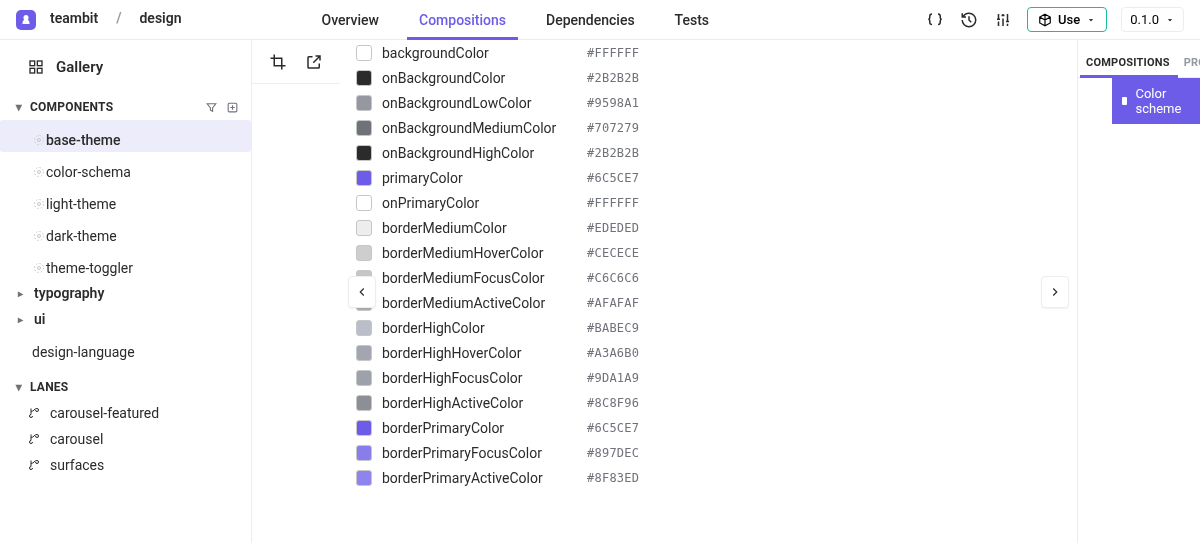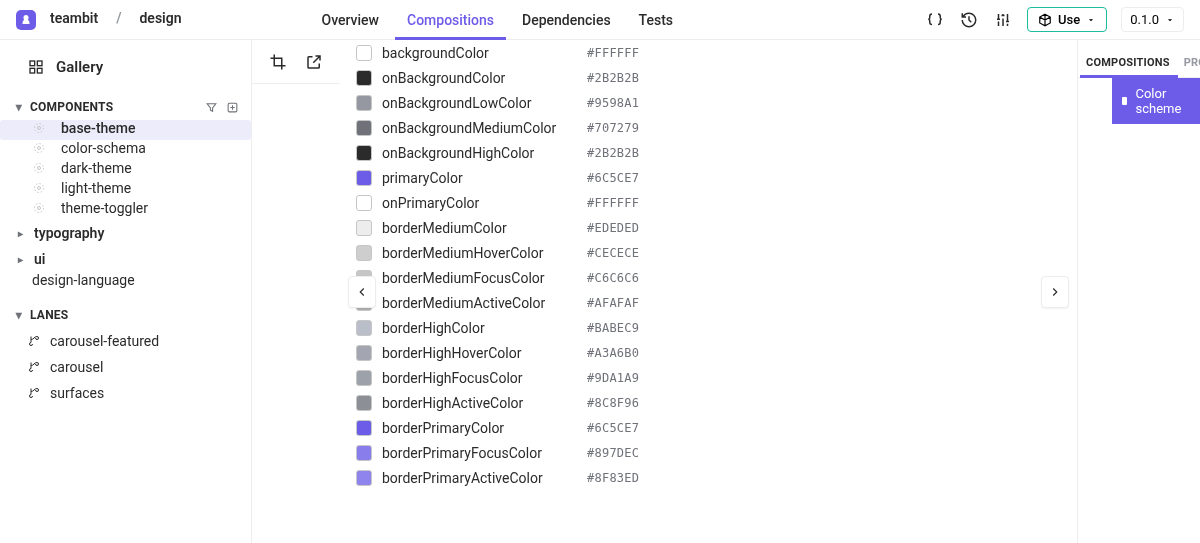--- a/index.html
+++ b/index.html
@@ -4,37 +4,37 @@
 <style>
 * { margin: 0; padding: 0; box-sizing: border-box; font-family: -apple-system, BlinkMacSystemFont, "Segoe UI", Roboto, sans-serif; }
 body { width: 1200px; height: 543px; overflow: hidden; background: #fff; color: #2b2b2b; font-size: 14px; }
 
 .topbar { height: 40px; display: flex; align-items: center; padding: 0 16px; border-bottom: 1px solid #ededed; }
 .brand { display: flex; align-items: flex-start; gap: 14px; font-weight: 600; }
 .brand-logo { width: 20px; height: 20px; background: #6c5ce7; border-radius: 5px; display: flex; align-items: center; justify-content: center; }
 .brand-logo svg { width: 12px; height: 12px; fill: #fff; }
 .brand-sep { color: #9598a1; margin: 0 4px; }
 
-.tabs { display: flex; margin-left: 140px; gap: 28px; height: 100%; align-items: center; }
+.tabs { display: flex; margin-left: 140px; gap: 40px; height: 100%; align-items: center; }
 .tab { font-size: 14px; font-weight: 500; cursor: pointer; height: 100%; display: flex; align-items: center; position: relative; color: #2b2b2b; }
 .tab.active { color: #6c5ce7; }
 .tab.active::after { content: ""; position: absolute; bottom: -1px; left: -12px; right: -12px; height: 3px; background: #6c5ce7; }
 
 .topbar-right { margin-left: auto; display: flex; align-items: center; gap: 14px; }
 .ticon { width: 20px; height: 20px; color: #2b2b2b; cursor: pointer; display:flex; align-items:center; justify-content:center; }
 .use-btn { border: 1px solid #1abc9c; color: #000000; background:#fff; border-radius: 4px; padding: 4px 10px; display: flex; align-items: center; gap: 6px; cursor: pointer; font-size: 13px; font-weight:500;}
 .ver-btn { border: 1px solid #ededed; border-radius: 4px; padding: 4px 8px; display: flex; align-items: center; gap: 6px; cursor: pointer; font-size: 13px; background:#fff;}
 
 .body { display: flex; height: calc(543px - 40px); }
 .sidebar { width: 252px; border-right: 1px solid #ededed; overflow-y: auto; padding-top: 8px; }
 .gallery-row { display: flex; align-items: center; gap: 12px; padding: 10px 18px 18px 28px; font-weight: 600; font-size:15px;}
 .section-row { display: flex; align-items: center; padding: 6px 12px; font-size: 12px; font-weight: 700; letter-spacing: 0.02em; color:#2b2b2b; }
 .section-row .twist { width: 14px; text-align:center; color:#707279; margin-right:4px;}
 .section-actions { margin-left: auto; display:flex; gap:8px; color:#707279;}
-.tree-item { display: flex; align-items: center; gap: 15px; padding: 0 12px 4px 32px; font-size: 14px; cursor: pointer; border-radius: 3px; color:#2b2b2b;}
+.tree-item { display: flex; align-items: center; gap: 0; padding: 12px 12px 4px 32px; font-size: 14px; cursor: pointer; border-radius: 3px; color:#2b2b2b;}
 .tree-item.sel { background: #edecfb; font-weight:500;}
 .tree-item .dot { width: 14px; height: 14px; color:#c6c6c6; display:flex; align-items:center; justify-content:center;}
 .tree-group { display:flex; align-items:center; gap:6px; padding:5px 12px 5px 18px; font-weight:600; font-size:14px; cursor:pointer;}
 .tree-group .twist{ width:10px; color:#707279; font-size:10px;}
 .lane-item { display:flex; align-items:center; gap:10px; padding:5px 12px 5px 28px; font-size:14px; cursor:pointer;}
 
 .main { flex:1; display:flex; flex-direction:row; border-right:1px solid #ededed; position:relative;}
 .canvas-toolbar { height:44px; border-bottom:1px solid #ededed; display:flex; align-items:center; padding:0 16px; gap:16px;}
 .canvas-toolbar .ticon{ color:#2b2b2b;}
 .canvas { flex:1; overflow-y:auto; padding: 0 16px 16px 16px; position:relative;}
@@ -155,30 +155,30 @@
           </span>
           <span>color-schema</span>
         </div>
         <div class="tree-item">
           <span class="dot">
             <svg viewBox="0 0 24 24" width="12" height="12" fill="none" stroke="currentColor" stroke-width="2">
               <circle cx="12" cy="12" r="3"></circle>
               <circle cx="12" cy="12" r="9" stroke-dasharray="3 4"></circle>
             </svg>
           </span>
+          <span>light-theme</span>
+        </div>
+        <div class="tree-item">
+          <span class="dot">
+            <svg viewBox="0 0 24 24" width="12" height="12" fill="none" stroke="currentColor" stroke-width="2">
+              <circle cx="12" cy="12" r="3"></circle>
+              <circle cx="12" cy="12" r="9" stroke-dasharray="3 4"></circle>
+            </svg>
+          </span>
           <span>dark-theme</span>
-        </div>
-        <div class="tree-item">
-          <span class="dot">
-            <svg viewBox="0 0 24 24" width="12" height="12" fill="none" stroke="currentColor" stroke-width="2">
-              <circle cx="12" cy="12" r="3"></circle>
-              <circle cx="12" cy="12" r="9" stroke-dasharray="3 4"></circle>
-            </svg>
-          </span>
-          <span>light-theme</span>
         </div>
         <div class="tree-item">
           <span class="dot">
             <svg viewBox="0 0 24 24" width="12" height="12" fill="none" stroke="currentColor" stroke-width="2">
               <circle cx="12" cy="12" r="3"></circle>
               <circle cx="12" cy="12" r="9" stroke-dasharray="3 4"></circle>
             </svg>
           </span>
           <span>theme-toggler</span>
         </div>

